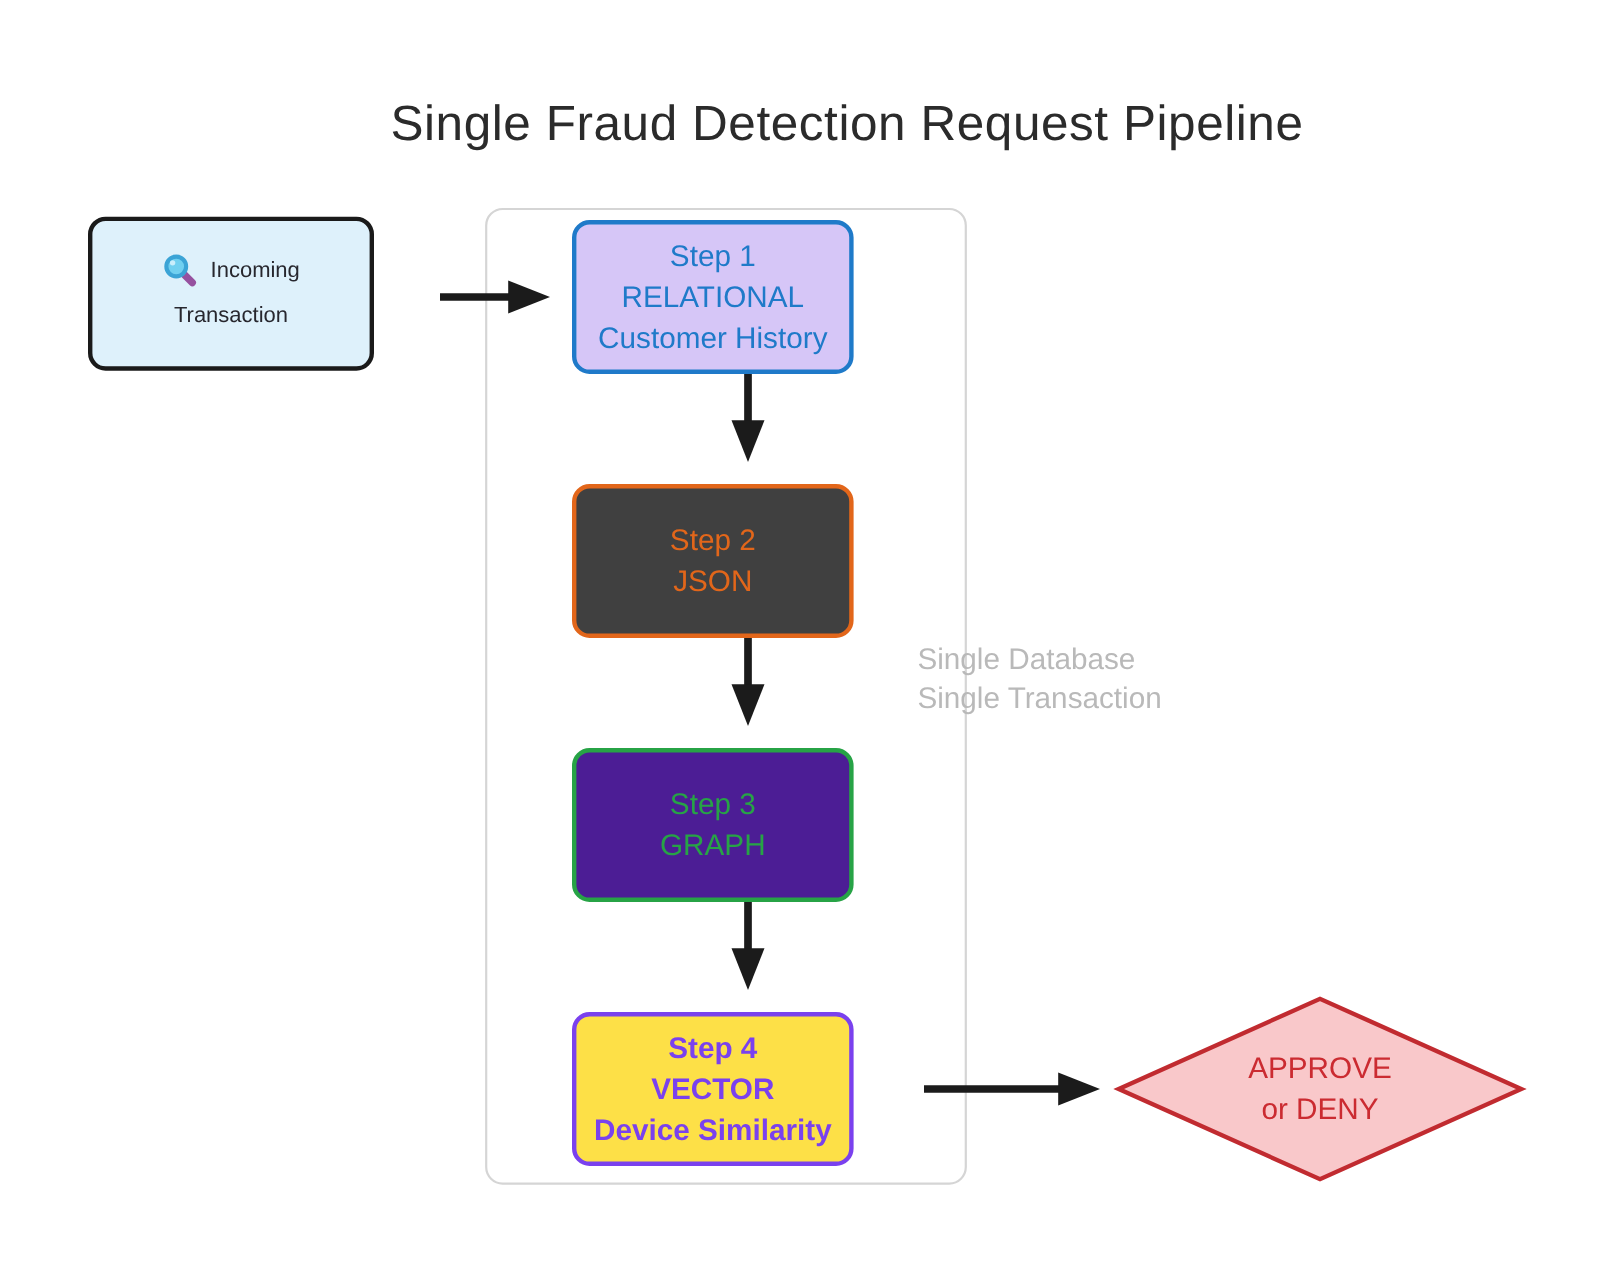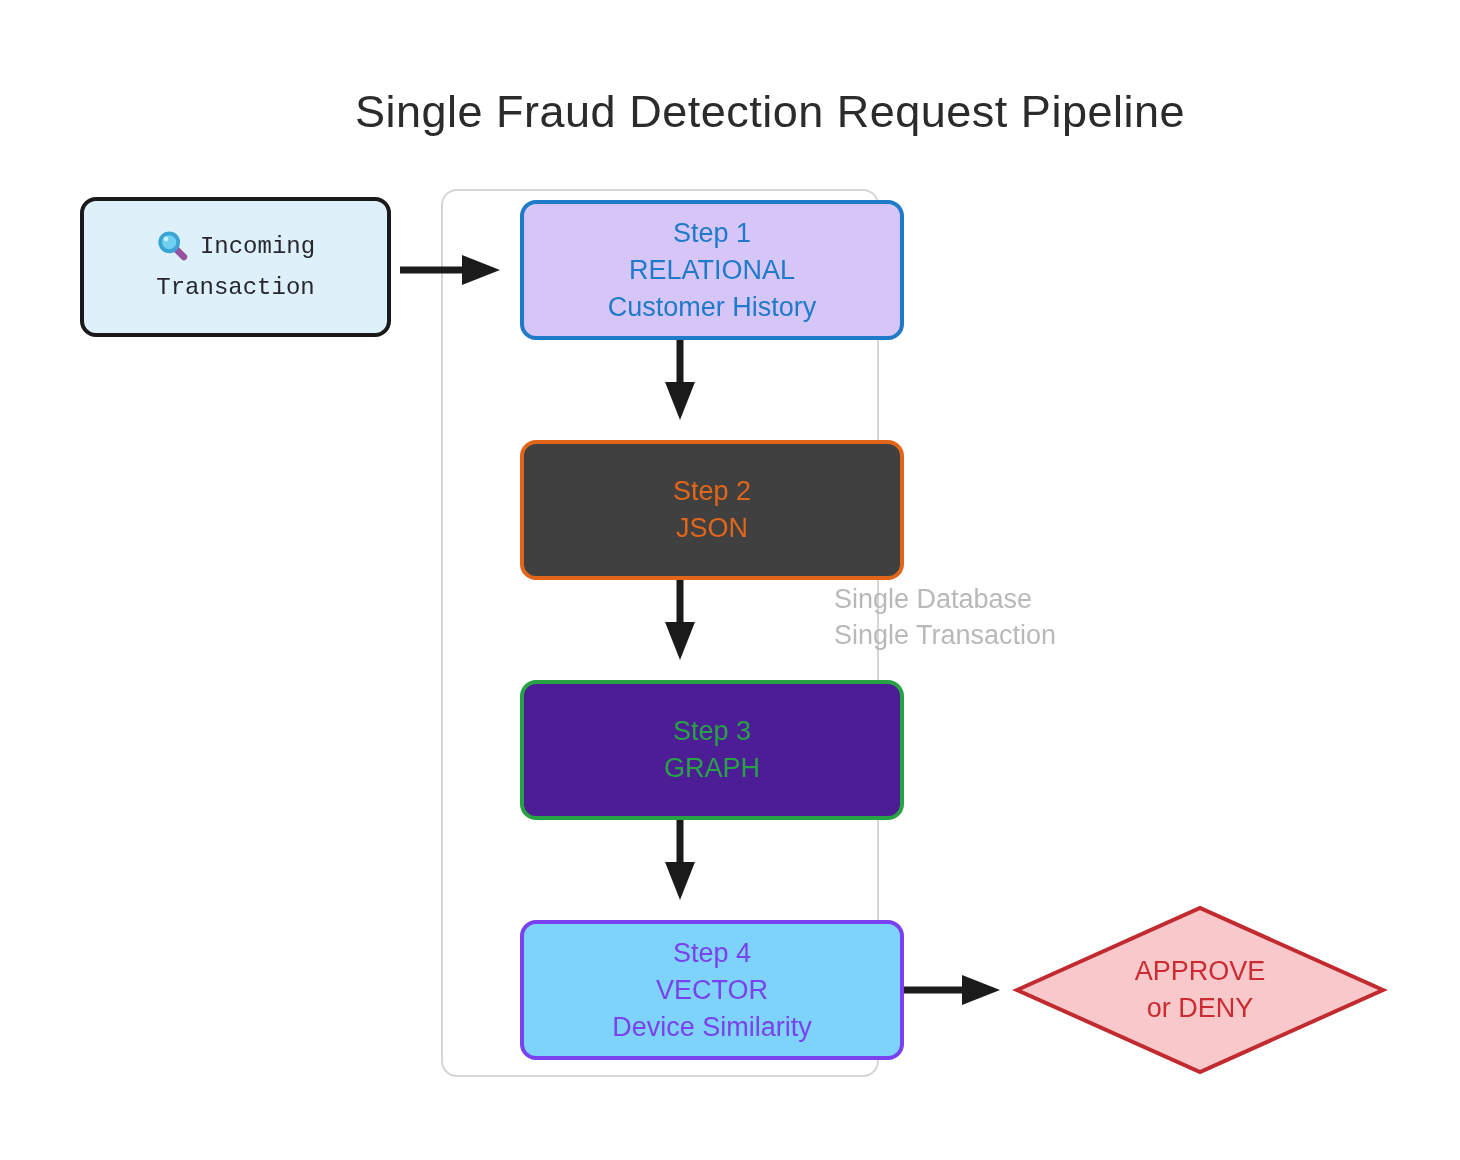--- a/index.html
+++ b/index.html
@@ -46,37 +46,36 @@
     border-radius: 16px;
     display: flex;
     flex-direction: column;
     align-items: center;
     justify-content: center;
     text-align: center;
   }
   .incoming-node {
     left: 80px;
     top: 197px;
-    width: 311px;
+    width: 260px;
     height: 140px;
     border: 4px solid;
-    font-size: 24px;
+    font-size: 20px;
     line-height: 41px;
-    font-family: Liberation Mono, monospace;
   }
   .incoming-line1 {
     display: flex;
     align-items: center;
     justify-content: center;
     gap: 10px;
   }
   .magnifier-icon { width: 34px; height: 34px; display: inline-block; }
   .step-node {
     left: 520px;
-    width: 384px;
+    width: 256px;
     height: 140px;
     border: 4px solid;
     font-size: 27px;
     line-height: 37px;
   }
   .cluster-caption {
     position: absolute;
     left: 834px;
     top: 581px;
     font-size: 27px;
@@ -159,21 +158,21 @@
   <div class="node step-node" style="top: 440px; background-color: #404040; border-color: rgb(226, 102, 26); color: rgb(226, 102, 26);">
     <div>Step 2</div>
     <div>JSON</div>
   </div>
 
   <div class="node step-node" style="top: 680px; background-color: #4c1d95; border-color: rgb(39, 163, 70); color: rgb(39, 163, 70);">
     <div>Step 3</div>
     <div>GRAPH</div>
   </div>
 
-  <div class="node step-node" style="top: 920px; background-color: #7dd3fc; border-color: rgb(122, 65, 238); color: rgb(122, 65, 238);">
+  <div class="node step-node" style="top: 920px; background-color: #fde047; border-color: rgb(122, 65, 238); color: rgb(122, 65, 238); font-weight: bold;">
     <div>Step 4</div>
     <div>VECTOR</div>
     <div>Device Similarity</div>
   </div>
 
   <div class="cluster-caption" style="color: rgb(185, 185, 185);">
     <div>Single Database</div>
     <div>Single Transaction</div>
   </div>
 

